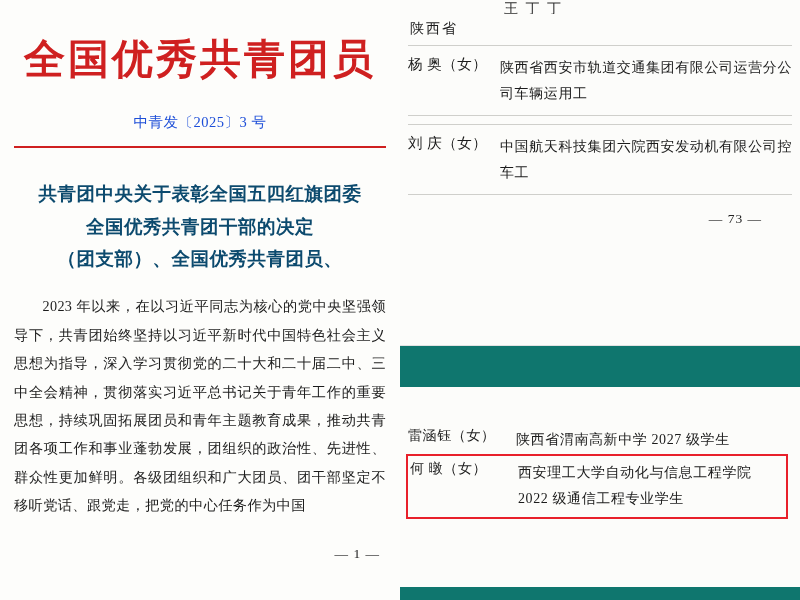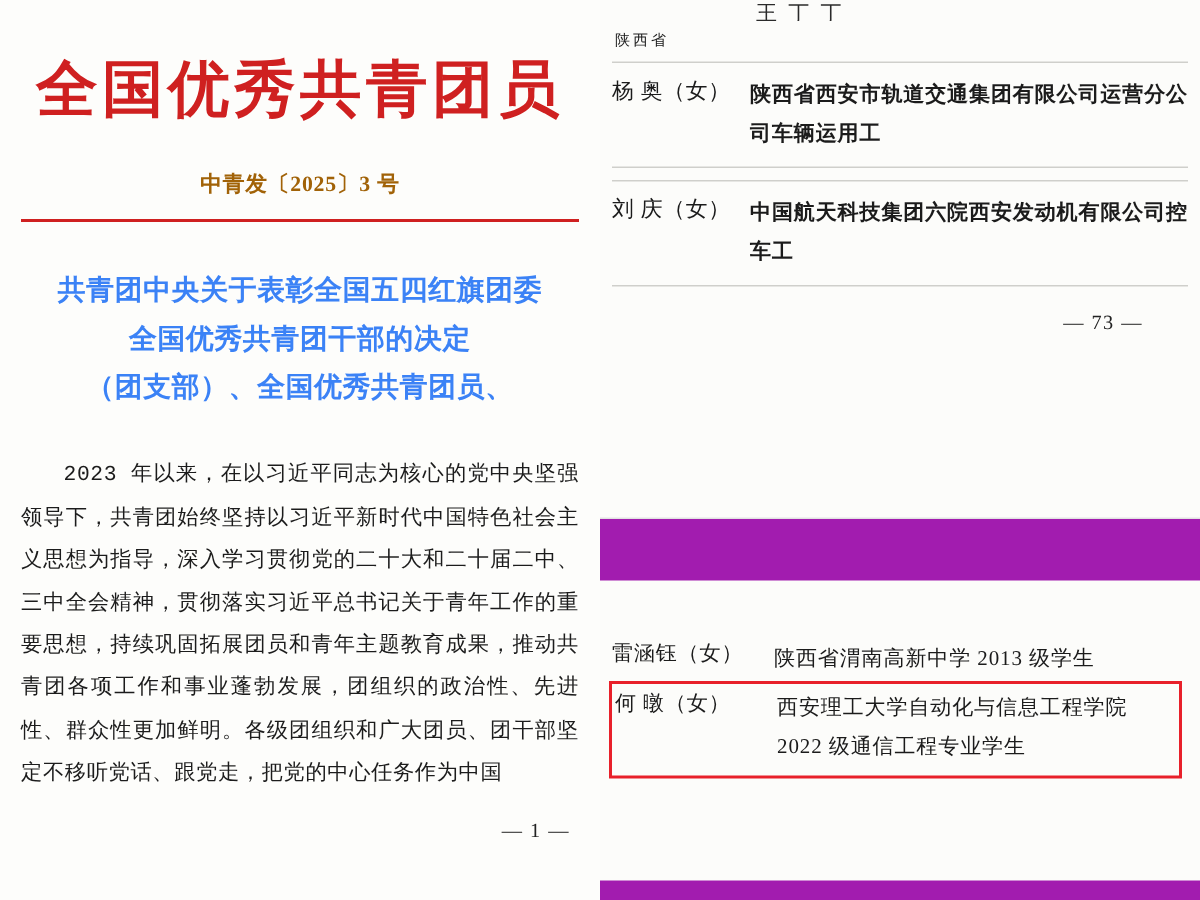--- a/index.html
+++ b/index.html
@@ -46,67 +46,65 @@
     font-weight: bold;
     font-size: 41px;
     letter-spacing: 3px;
     line-height: 1.25;
     white-space: nowrap;
   }
   .doc-number {
     margin-top: 28px;
     text-align: center;
     font-size: 14.5px;
-    color: #a16207;
+    color: #1d4ed8;
     letter-spacing: 0.5px;
-    font-weight: bold;
   }
   .red-rule {
     margin-top: 14px;
     height: 2px;
     background: #cf2020;
     width: 100%;
   }
   .doc-title {
     margin-top: 30px;
     text-align: center;
     font-weight: bold;
     font-size: 18.5px;
     line-height: 1.75;
     letter-spacing: 0.5px;
-    color: #3b82f6;
+    color: #0c4a6e;
   }
   .doc-title .tline { display: block; }
   .body-text {
-    margin-top: 28px;
+    margin-top: 17px;
     font-size: 14.2px;
     line-height: 2.0;
     text-align: justify;
     letter-spacing: 0.4px;
     color: #1c1c1c;
-    font-family: Liberation Mono, monospace;
   }
   .body-text p { margin: 0; text-indent: 2em; }
   .page-num-left {
     position: absolute;
     right: 6px;
     bottom: 30px;
     font-size: 13.5px;
     color: #222;
     letter-spacing: 1px;
   }
 
   
   .right-col {
     position: absolute;
     left: 400px;
     top: 0;
     width: 400px;
     height: 600px;
-    background: #a21caf;
+    background: #0f766e;
   }
   .scan {
     position: absolute;
     left: 0;
     width: 400px;
     background: #fcfcfa;
     overflow: hidden;
   }
   .scan-top { top: 0; height: 345px; border-bottom: 1px solid #e2e2e2; }
   .scan-bottom { top: 387px; height: 200px; }
@@ -121,21 +119,21 @@
   .cut-row {
     font-size: 14px;
     color: #2a2a2a;
     padding-left: 96px;
     letter-spacing: 2px;
     height: 14px;
     overflow: hidden;
   }
   .prov-head {
     margin-top: 6px;
-    font-size: 10px;
+    font-size: 14px;
     letter-spacing: 2px;
     color: #1b1b1b;
     padding-left: 2px;
   }
   .hr-thin {
     margin-top: 7px;
     height: 1px;
     background: #cfcfcb;
     width: 100%;
   }
@@ -151,21 +149,20 @@
     letter-spacing: 0.5px;
     color: #1b1b1b;
     white-space: nowrap;
   }
   .entry .unit {
     flex: 1;
     font-size: 14px;
     line-height: 1.85;
     letter-spacing: 0.6px;
     color: #1b1b1b;
-    font-weight: bold;
   }
   .entry-sep {
     margin-top: 8px;
     height: 1px;
     background: #cfcfcb;
     width: 100%;
   }
   .page-num-right {
     margin-top: 16px;
     text-align: right;
@@ -259,21 +256,21 @@
         <div class="page-num-right">— 73 —</div>
       </div>
     </div>
 
     <div class="scan scan-bottom">
       <div class="scan-inner">
         <div class="spacer-40"></div>
 
         <div class="brow">
           <div class="bname">雷涵钰（女）</div>
-          <div class="bunit">陕西省渭南高新中学 2013 级学生</div>
+          <div class="bunit">陕西省渭南高新中学 2027 级学生</div>
         </div>
 
         <div class="highlight-box">
           <div class="brow">
             <div class="bname">何 暾（女）</div>
             <div class="bunit">西安理工大学自动化与信息工程学院 2022 级通信工程专业学生</div>
           </div>
         </div>
 
       </div>

